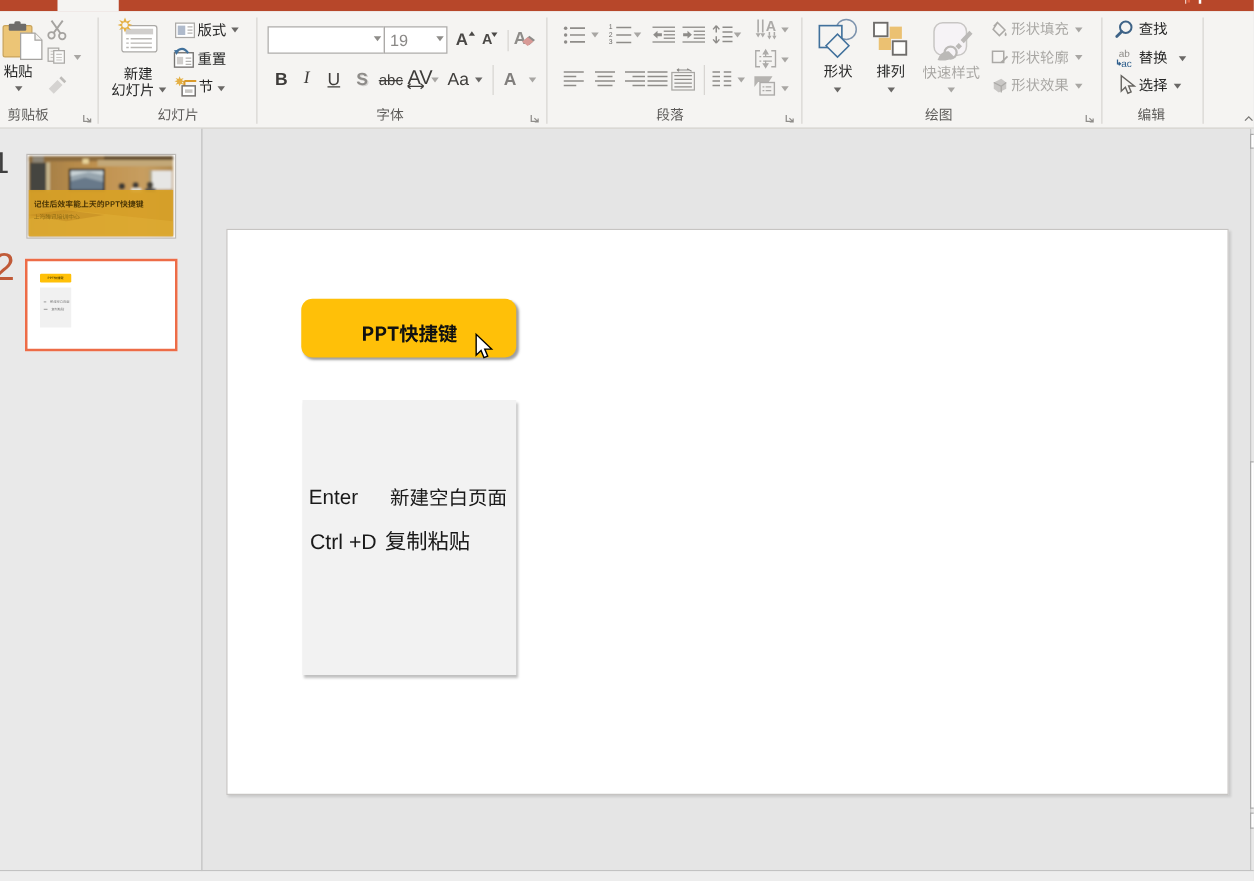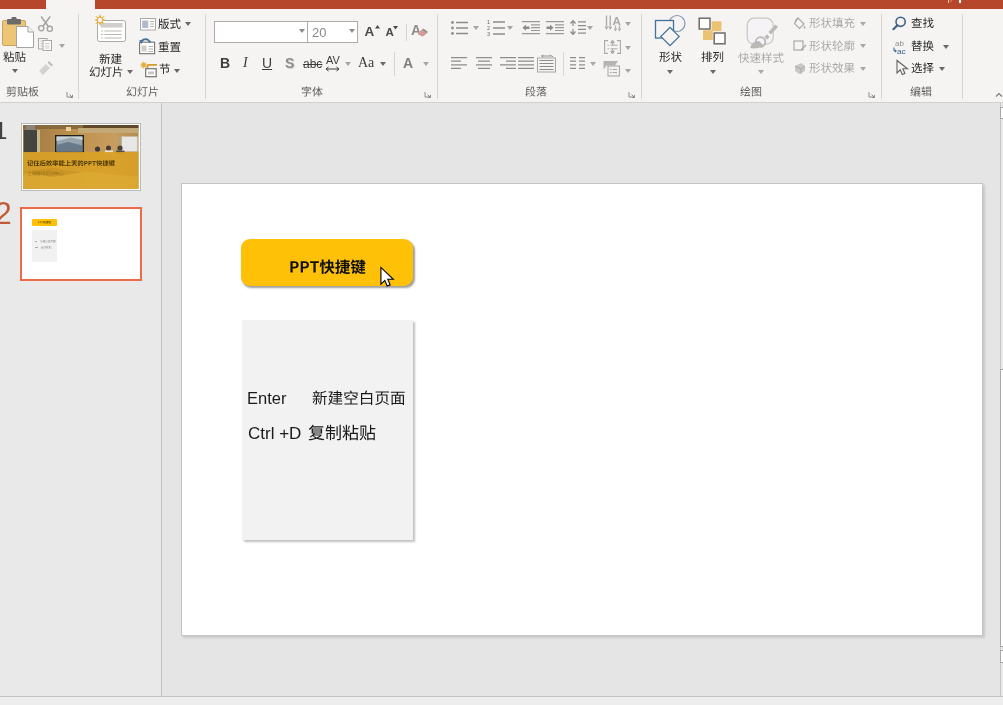--- a/index.html
+++ b/index.html
@@ -131,47 +131,47 @@
 <rect x="6.7" y="8.7" width="10.5" height="8" fill="#FFFFFF" stroke="#767472" stroke-width="1.2"></rect>
 <rect x="9" y="11.5" width="6" height="2.8" fill="#C8C6C3"></rect>
 </svg>
 <svg width="11.5" height="12" viewBox="0 0 11.5 12" style="position:absolute;left:158.5px;top:63px;">
     <path d="M1.1 4.5V5.4H4.1V11H5V5.4H8.9V8.3C8.9 8.5 8.8 8.6 8.6 8.6C8.4 8.6 7.6 8.6 6.7 8.6C6.9 8.8 7 9.2 7 9.5C8.1 9.5 8.8 9.5 9.2 9.3C9.6 9.2 9.8 8.9 9.8 8.4V4.5ZM7.3 0.5V1.8H4.2V0.5H3.3V1.8H0.6V2.6H3.3V3.9H4.2V2.6H7.3V3.9H8.2V2.6H10.9V1.8H8.2V0.5Z" fill="#262626"></path>
   </svg>
 <div class="da" style="left:173.5px;top:68.5px;"></div>
 <div class="abs" style="left:213.5px;top:20.5px;width:94px;height:22px;background:#fff;border:1px solid #ACAAA8;"></div>
 <div class="da" style="left:299px;top:29px;border-top-color:#8E8C89;"></div>
 <div class="abs" style="left:306.5px;top:20.5px;width:51px;height:22px;background:#fff;border:1px solid #ACAAA8;"></div>
-<div class="abs" style="left:312px;top:24.5px;font-size:13px;color:#8A8886;">20</div>
+<div class="abs" style="left:312px;top:24.5px;font-size:13px;color:#8A8886;">19</div>
 <div class="da" style="left:348.5px;top:29px;border-top-color:#8E8C89;"></div>
 <div class="abs" style="left:364.5px;top:23.5px;font-size:13.5px;font-weight:bold;color:#4A4846;">A</div>
 <svg width="5" height="4" style="position:absolute;left:375px;top:25px;">
     <path d="M2.5 0 L5 3.5 L0 3.5 Z" fill="#4A4846"></path>
   </svg>
 <div class="abs" style="left:385.5px;top:26px;font-size:11.5px;font-weight:bold;color:#4A4846;">A</div>
 <svg width="5" height="4" style="position:absolute;left:392.5px;top:25.5px;">
     <path d="M2.5 3.5 L5 0 L0 0 Z" fill="#4A4846"></path>
   </svg>
 <div class="abs" style="left:406px;top:24px;width:1px;height:17px;background:#D8D5D2;"></div>
 <div class="abs" style="left:411px;top:22px;font-size:14px;font-weight:bold;color:#8E8C89;">A</div>
 <svg width="13" height="9" style="position:absolute;left:416px;top:28px;">
     <path d="M3 4.5 L7.5 0.5 L12 4 L7.5 8 Z" fill="#8E8C89"></path>
     <path d="M0.5 6.5 L5 2.8 L9.5 6.3 L5 10 Z" fill="#D89A96" transform="translate(1.2,-1.2)"></path>
   </svg>
 <div class="abs" style="left:220px;top:55px;font-size:14px;font-weight:bold;color:#3E3C3A;">B</div>
 <div class="abs" style="left:243px;top:55px;font-size:14px;font-style:italic;color:#3E3C3A;font-family:'Liberation Serif',serif;">I</div>
 <div class="abs" style="left:262px;top:55px;font-size:14px;text-decoration:underline;color:#3E3C3A;">U</div>
 <div class="abs" style="left:285px;top:55px;font-size:14px;font-weight:bold;color:#8E8C89;text-shadow:1px 1px 0 #D5D3D1;">S</div>
 <div class="abs" style="left:303px;top:57px;font-size:12px;color:#3E3C3A;text-decoration:line-through;">abc</div>
-<div class="abs" style="left:326px;top:54px;font-size:11px;color:#3E3C3A;">AV</div>
+<div class="abs" style="left:326px;top:54px;font-size:16px;color:#3E3C3A;">AV</div>
 <svg width="13" height="6" style="position:absolute;left:326px;top:66px;">
     <path d="M0 3 h13 M0 3 l2.5 -2 M0 3 l2.5 2 M13 3 l-2.5 -2 M13 3 l-2.5 2" stroke="#3E3C3A" stroke-width="1" fill="none"></path>
   </svg>
 <div class="dag" style="left:345px;top:62px;"></div>
-<div class="abs" style="left:358px;top:55px;font-size:14px;color:#3E3C3A;font-family:Liberation Serif, serif;">Aa</div>
+<div class="abs" style="left:358px;top:55px;font-size:14px;color:#3E3C3A;">Aa</div>
 <div class="da" style="left:379.5px;top:62px;"></div>
 <div class="abs" style="left:394px;top:52px;width:1px;height:24px;background:#D8D5D2;"></div>
 <div class="abs" style="left:403px;top:55px;font-size:14px;font-weight:bold;color:#807E7C;">A</div>
 <div class="dag" style="left:423px;top:62px;"></div>
 <svg width="18" height="15" style="position:absolute;left:451px;top:21px;">
 <circle cx="1.5" cy="1.5" r="1.4" fill="#8E8C89"></circle>
     <circle cx="1.5" cy="7" r="1.4" fill="#8E8C89"></circle>
     <circle cx="1.5" cy="12.5" r="1.4" fill="#8E8C89"></circle>
 <path d="M5 1.5 h12 M5 7 h12 M5 12.5 h12" stroke="#8E8C89" stroke-width="1.3"></path>
 </svg>

